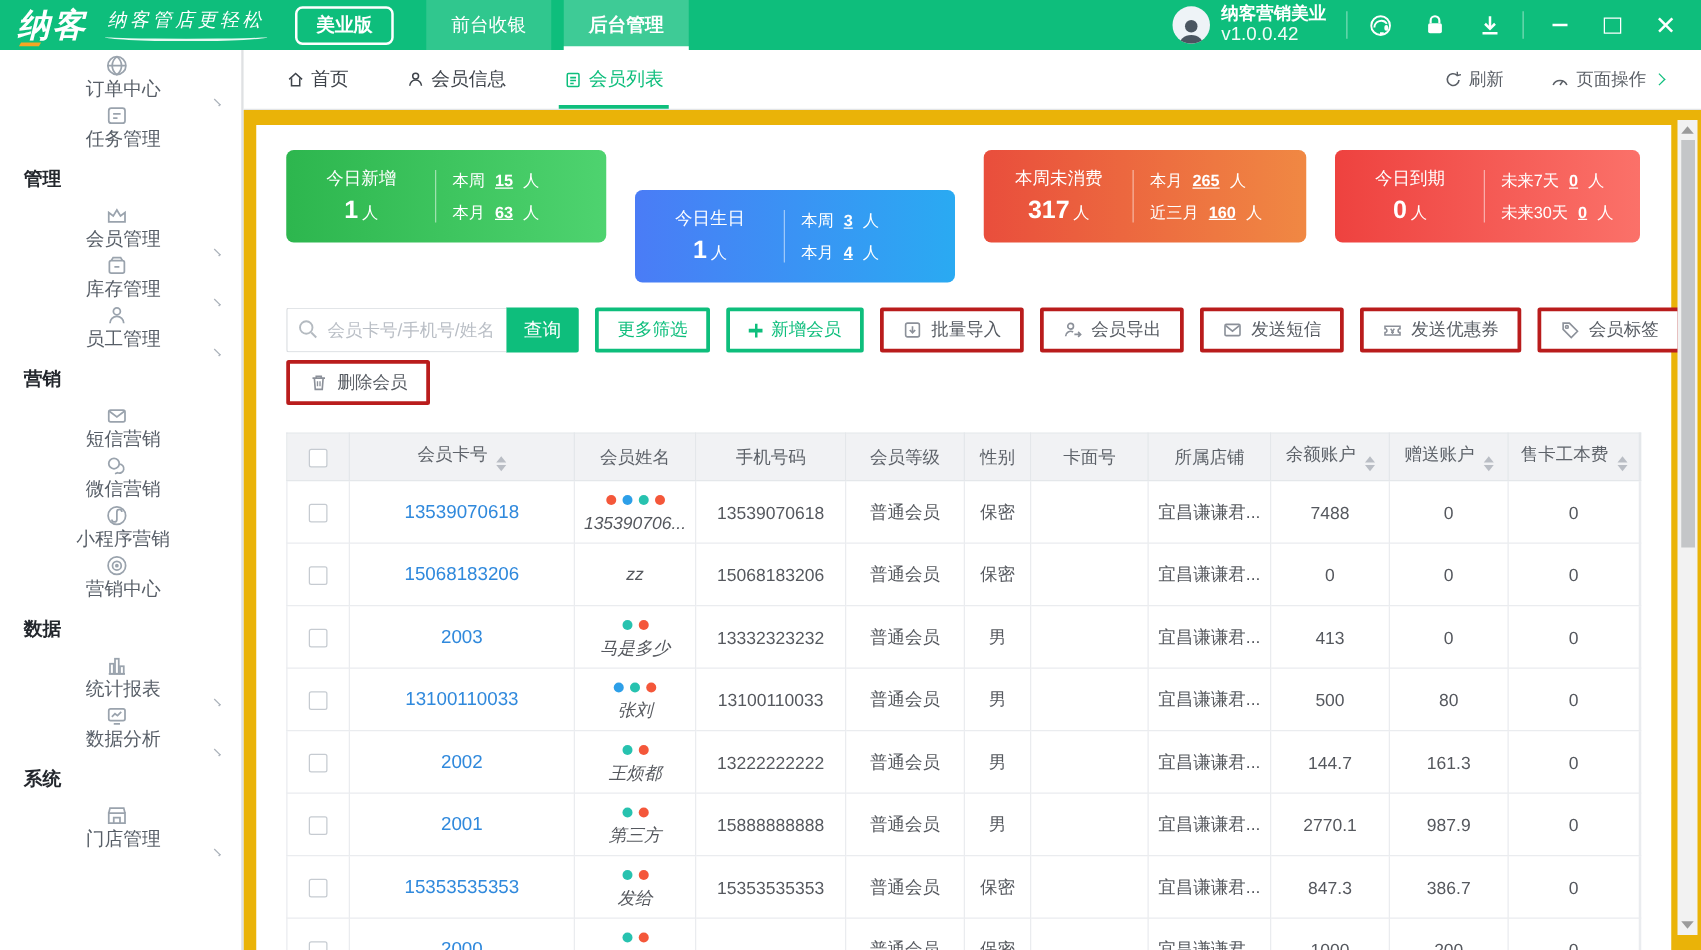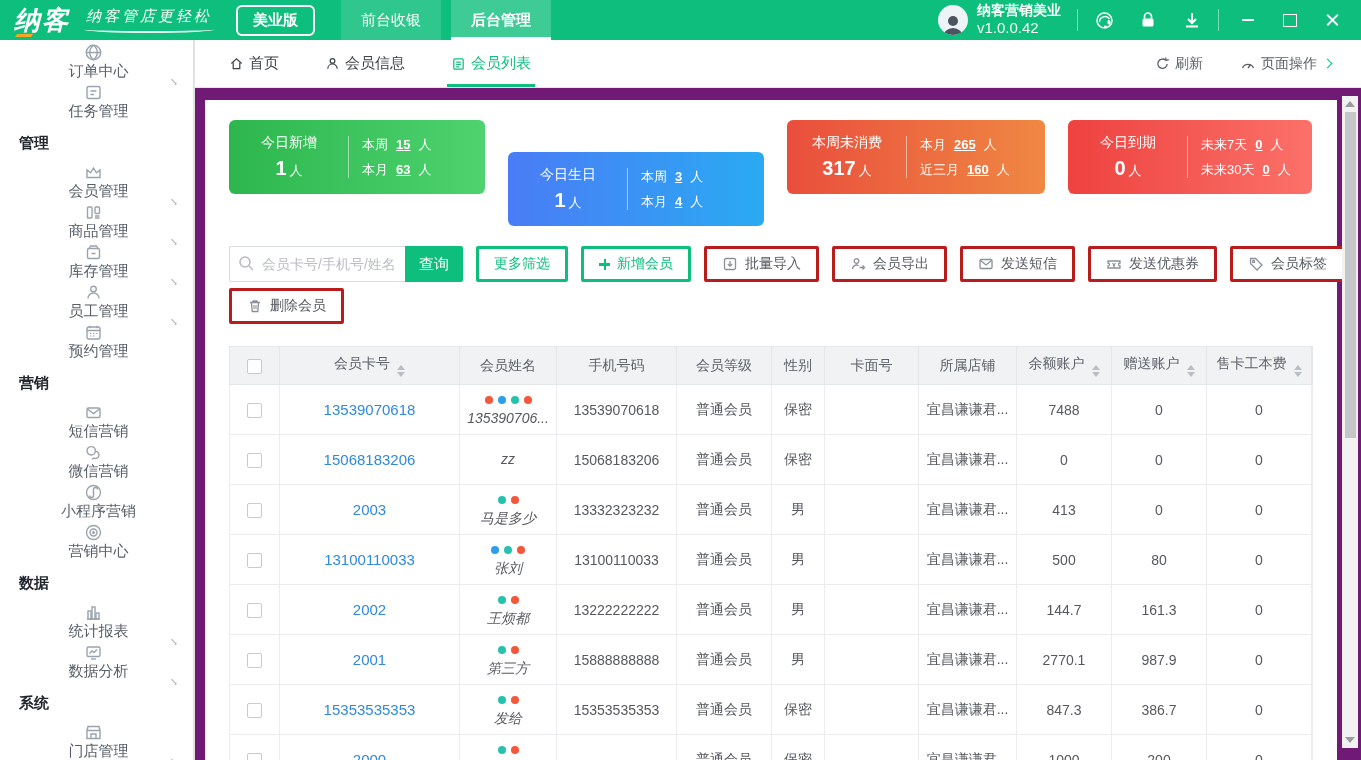--- a/index.html
+++ b/index.html
@@ -59,21 +59,21 @@
   .tab { display:flex; align-items:center; gap:5px; margin-right:46px; font-size:15px;
     color:#3f444b; position:relative; cursor:pointer; }
   .tab.active { color:#0ebe7c; }
   .tab.active::after { content:""; position:absolute; left:-4px; right:-4px; bottom:0; height:3px; background:#0ebe7c; }
   .tab-actions { margin-left:auto; display:flex; align-items:center; gap:37px; color:#5a5f66; font-size:14px; }
   .tab-action { display:flex; align-items:center; gap:5px; cursor:pointer; }
   .chev-green { width:7px; height:7px; border-right:1.8px solid #0ebe7c; border-top:1.8px solid #0ebe7c;
     transform:rotate(45deg); margin-left:2px; }
 
   
-  .content { flex:1; background:#701a75; position:relative; padding:12px 24px 0 10px; overflow:hidden; }
+  .content { flex:1; background:#eab308; position:relative; padding:12px 24px 0 10px; overflow:hidden; }
   .panel { background:#fff; height:100%; padding:20px 24px 0 24px; }
 
   
   .stats { display:flex; gap:23px; margin-bottom:20px; }
   .stat-card { height:74px; border-radius:6px; color:#fff; display:flex; align-items:center; padding:0 6px 0 14px; }
   .stat-card.g0 { width:256px; background:linear-gradient(90deg,#2db64e,#4ed36f); }
   .stat-card.g1 { width:256px; background:linear-gradient(90deg,#4a7cf6,#2aaaf2);margin-top:32px; }
   .stat-card.g2 { width:258px; background:linear-gradient(90deg,#e94e3c,#f08843); }
   .stat-card.g3 { width:244px; background:linear-gradient(90deg,#ee423f,#fb7169); }
   .stat-left { min-width:92px; text-align:center; line-height:1.5; }
@@ -223,31 +223,20 @@
     <div class="side-item">
       <span class="side-icon">
         <svg viewBox="0 0 19 19" fill="none" stroke="currentColor" stroke-width="1.4">
             <path d="M3,14.5 L3,7 l3.6,2.8 L9.5,5 l2.9,4.8 L16,7 v7.5 Z"></path>
           </svg>
       </span>
       <span>会员管理</span>
       <span class="chev"></span>
     </div>
 
-    <div class="side-item">
-      <span class="side-icon">
-        <svg viewBox="0 0 19 19" fill="none" stroke="currentColor" stroke-width="1.4">
-            <rect x="3.5" y="4" width="4.5" height="11" rx="1"></rect>
-            <rect x="11" y="4" width="4.5" height="6.5" rx="1"></rect>
-            <path d="M11,13 h4.5 M11,15 h4.5"></path>
-          </svg>
-      </span>
-      <span>商品管理</span>
-      <span class="chev"></span>
-    </div>
 
     <div class="side-item">
       <span class="side-icon">
         <svg viewBox="0 0 19 19" fill="none" stroke="currentColor" stroke-width="1.4">
             <rect x="3.5" y="5.5" width="12" height="10" rx="1.5"></rect>
             <path d="M5,5.5 L6.5,3 h6 L14,5.5 M7.5,10.5 h4"></path>
           </svg>
       </span>
       <span>库存管理</span>
       <span class="chev"></span>
@@ -257,30 +246,20 @@
       <span class="side-icon">
         <svg viewBox="0 0 19 19" fill="none" stroke="currentColor" stroke-width="1.4">
             <circle cx="9.5" cy="6" r="2.8"></circle>
             <path d="M4,15.5 a5.5,5.5 0 0 1 11,0"></path>
           </svg>
       </span>
       <span>员工管理</span>
       <span class="chev"></span>
     </div>
 
-    <div class="side-item">
-      <span class="side-icon">
-        <svg viewBox="0 0 19 19" fill="none" stroke="currentColor" stroke-width="1.4">
-            <rect x="3" y="4" width="13" height="12" rx="2"></rect>
-            <path d="M3,7.5 h13 M6,2.8 v2.4 M13,2.8 v2.4"></path>
-            <path d="M6,10.5 h1.5 M9,10.5 h1.5 M12,10.5 h1.5 M6,13 h1.5 M9,13 h1.5" stroke-width="1.2"></path>
-          </svg>
-      </span>
-      <span>预约管理</span>
-    </div>
 
     <div class="side-section">营销</div>
 
     <div class="side-item">
       <span class="side-icon">
         <svg viewBox="0 0 19 19" fill="none" stroke="currentColor" stroke-width="1.4">
             <rect x="3" y="5" width="13" height="9.5" rx="1.5"></rect>
             <path d="M3.5,6 L9.5,10.5 L15.5,6"></path>
           </svg>
       </span>

